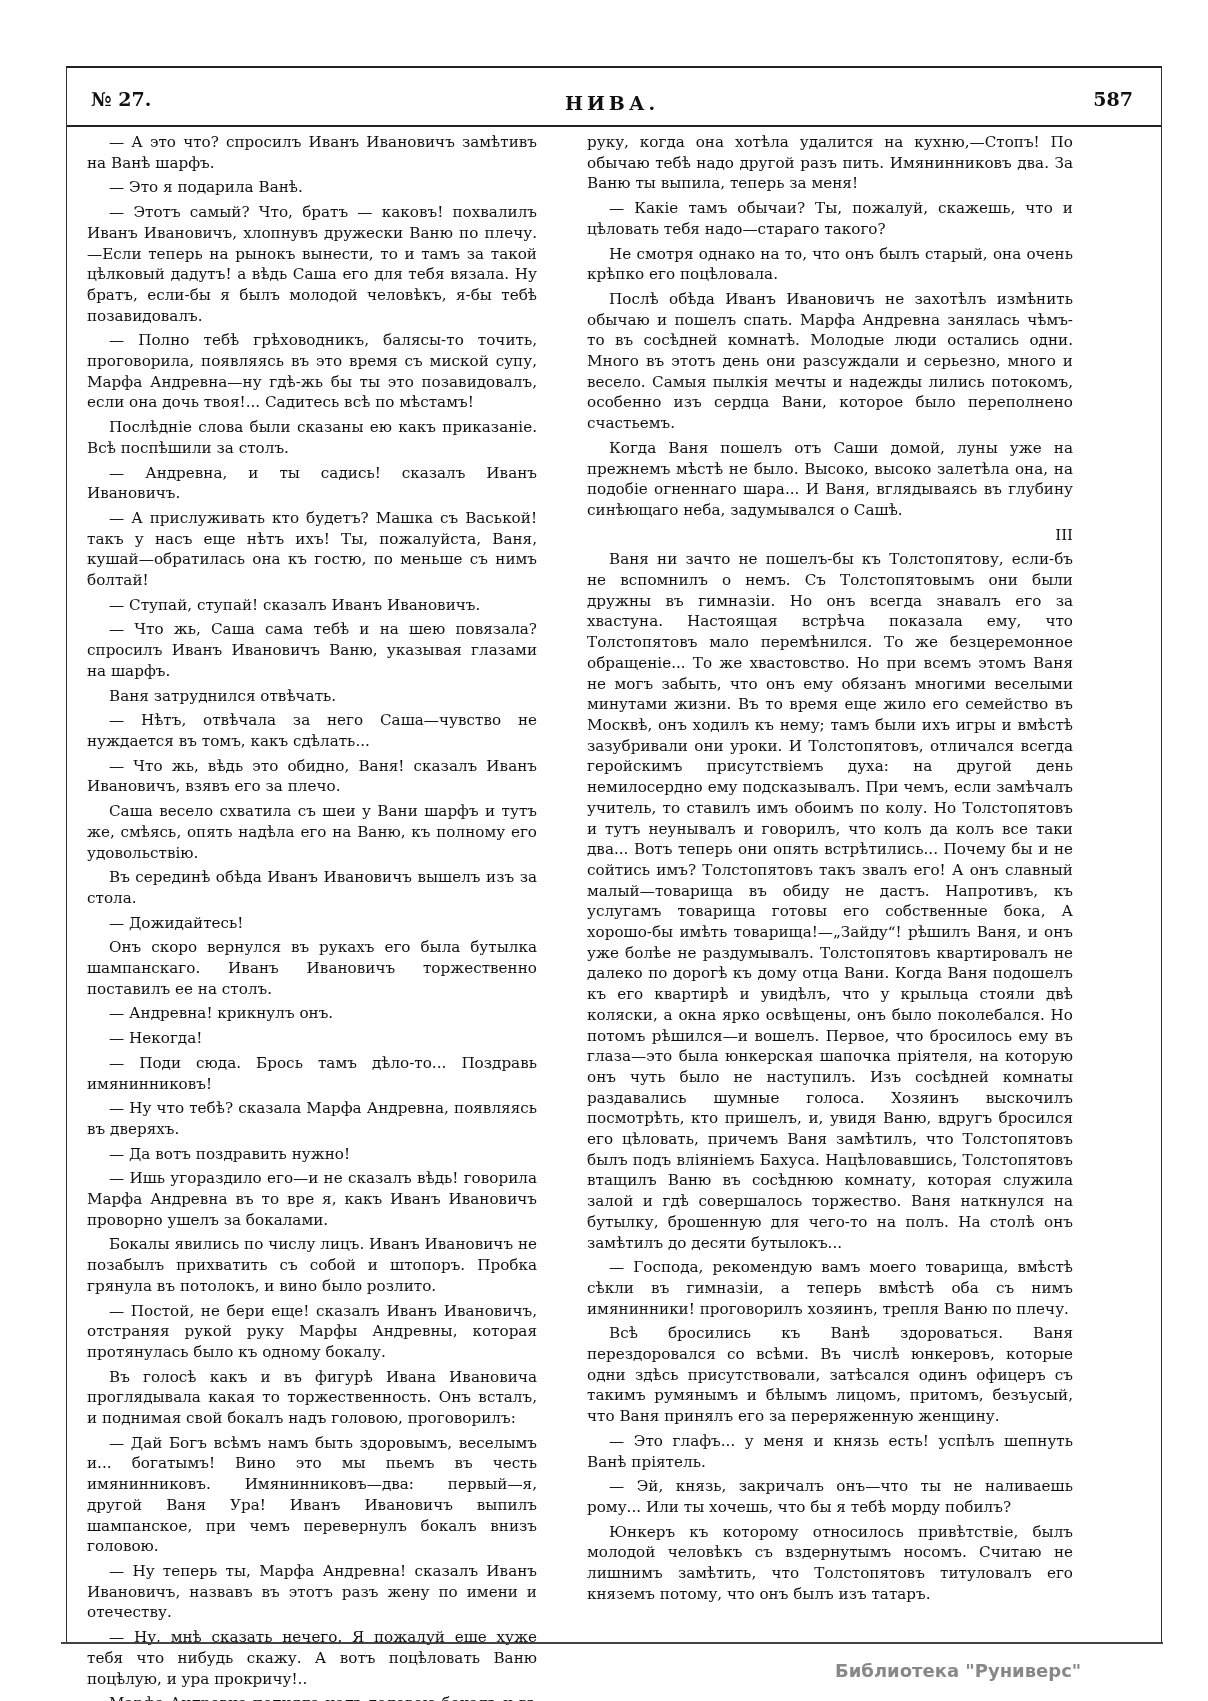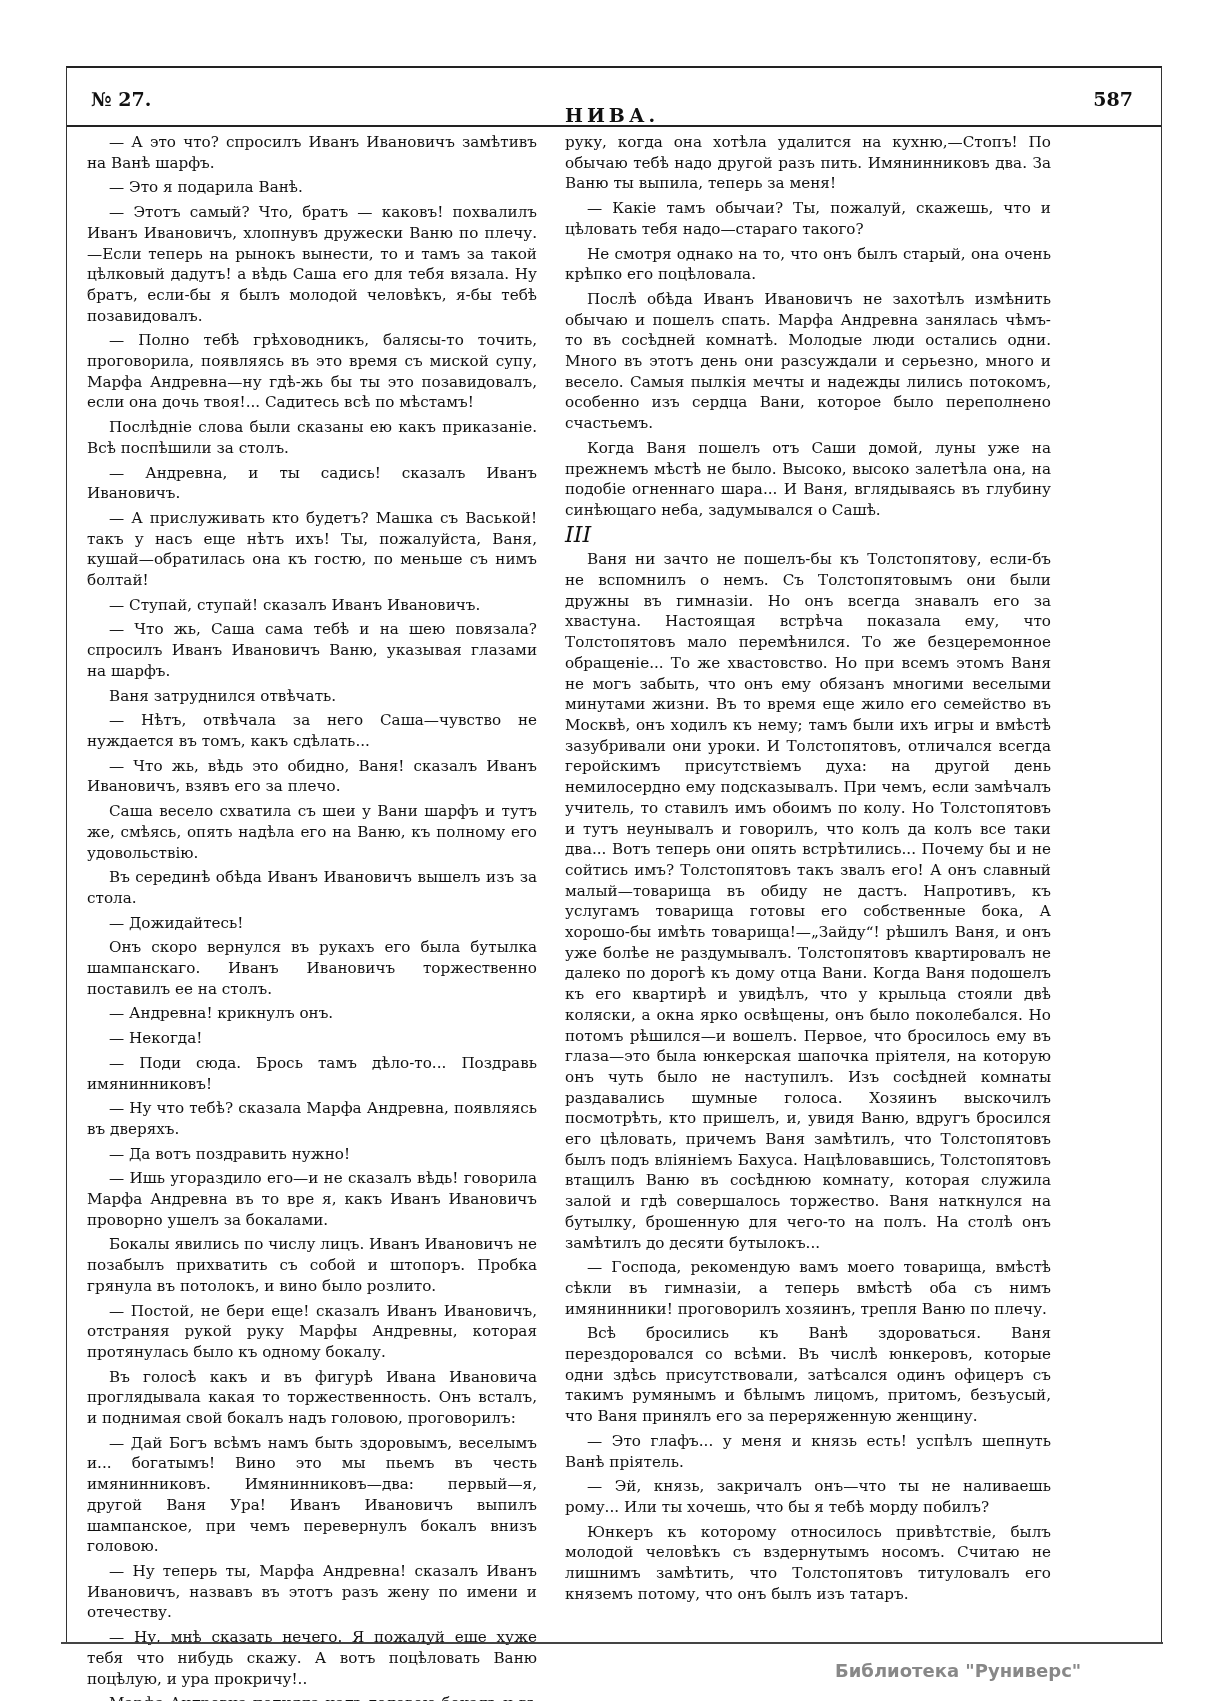--- a/index.html
+++ b/index.html
@@ -6,34 +6,34 @@
   body { width: 1208px; height: 1701px; position: relative; overflow: hidden; }
   .page {
     position: absolute; left: 66px; top: 66px; width: 1094px; height: 1574px;
     border-left: 1px solid #333; border-right: 1px solid #333; border-top: 2px solid #222;
   }
   .header {
     position: absolute; left: 24px; right: 28px; top: 20px; height: 30px;
     font-family: "DejaVu Serif", serif; font-weight: bold; font-size: 19px; color: #111;
   }
   .header .num { position: absolute; left: 0; top: 0; }
-  .header .title { position: absolute; left: 0; right: 0; text-align: center; letter-spacing: 4px; top: 16px; }
+  .header .title { position: absolute; left: 0; right: 0; text-align: center; letter-spacing: 4px; top: 4px; }
   .header .pg { position: absolute; right: 0; top: 0; }
   .rule-top { position: absolute; left: 0; right: 0; top: 57px; border-top: 2px solid #222; }
   .rule-bottom { position: absolute; left: -6px; right: -2px; top: 1574px; border-top: 2px solid #444; }
   .col {
     position: absolute; top: 60px;
     font-family: "DejaVu Serif", serif; font-size: 15.2px; line-height: 20.7px; color: #111;
     text-align: justify; hyphens: manual;
   }
   .col.left { left: 16px; width: 458px; }
-  .col.right { left: 494px; width: 494px; }
+  .col.right { left: 516px; width: 494px; }
   .col p { margin: 4px; text-indent: 22px; }
   .col p.noindent { text-indent: 0; }
-  .chapter { text-align: left; font-size: 22px; margin: 14px 0 10px 0; text-indent: 0 !important; font-style: italic; }
+  .chapter { text-align: right; font-size: 15px; margin: 14px 0 10px 0; text-indent: 0 !important; }
   .watermark {
     position: absolute; left: 835px; top: 1660px;
     font-family: "DejaVu Sans", sans-serif; font-weight: bold; font-size: 18px; color: #888;
   }
 </style>
 </head>
 <body>
 
 <div class="page">
   <div class="header">

